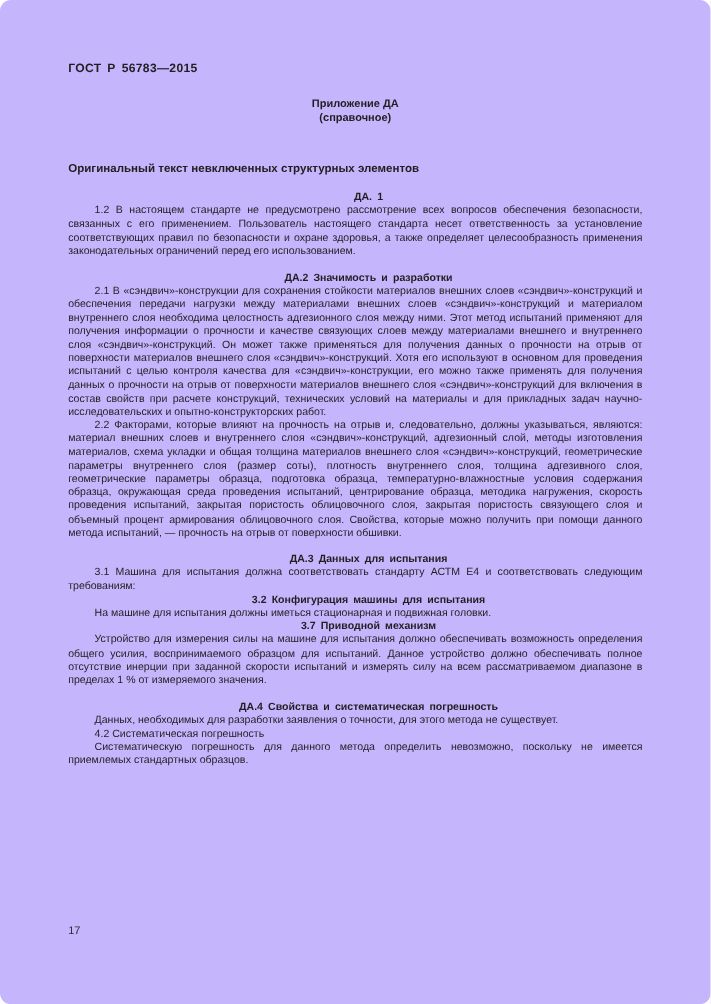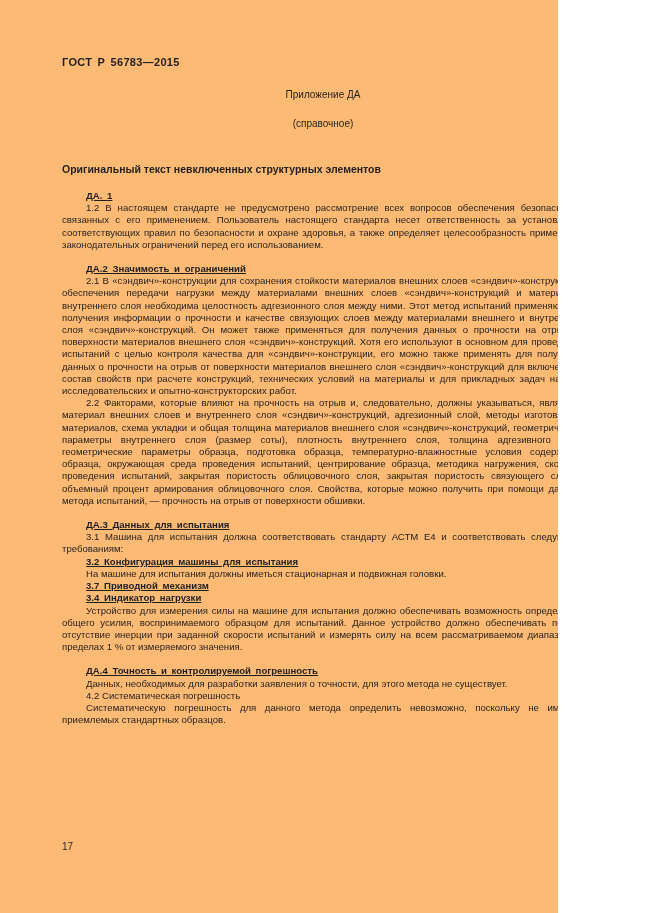--- a/index.html
+++ b/index.html
@@ -2,67 +2,67 @@
 <html><head>
 <meta charset="utf-8">
 <style>
   html, body {
     margin: 0;
     padding: 0;
     background: #ffffff;
   }
   .page {
     position: relative;
-    width: 558px;
+    width: 646px;
     height: 913px;
-    background: #fdba74;
+    background: #c4b5fd;
     font-family: "Liberation Sans", sans-serif;
     color: #1f1f1f;
     overflow: hidden;
+    border-radius: 10px;
   }
   .content {
     position: absolute;
     left: 62px;
     top: 56px;
     width: 522px;
   }
   .doc-header {
     font-size: 11px;
     font-weight: bold;
     letter-spacing: 0.3px;
     word-spacing: 2px;
     text-align: left;
     margin: 0 0 20px 0;
   }
   .appendix-label,
   .appendix-kind {
     text-align: center;
-    font-weight: normal;
+    font-weight: bold;
     font-size: 10px;
     line-height: 13px;
-    margin: 16px;
+    margin: 0;
   }
   .doc-title {
     font-weight: bold;
     font-size: 10.5px;
     line-height: 13px;
     margin: 33px 0 14px 0;
   }
   .blk {
     font-size: 9.6px;
     line-height: 12.2px;
     margin: 0;
     text-indent: 24px;
     text-align: justify;
   }
   .heading {
     font-weight: bold;
-    text-align: left;
+    text-align: center;
     word-spacing: 2px;
-    text-decoration: underline;
   }
   .gap {
     margin-top: 12px;
   }
   .page-number {
     position: absolute;
     left: 62px;
     top: 841px;
     font-size: 10px;
     color: #2a2a2a;
@@ -77,33 +77,32 @@
     <p class="doc-header">ГОСТ  Р 56783—2015</p>
 
     <p class="appendix-label">Приложение ДА</p>
     <p class="appendix-kind">(справочное)</p>
 
     <p class="doc-title">Оригинальный текст невключенных структурных элементов</p>
 
     <p class="blk heading">ДА. 1</p>
     <p class="blk paragraph">1.2 В настоящем стандарте не предусмотрено рассмотрение всех вопросов обеспечения безопасности, связанных с его применением. Пользователь настоящего стандарта несет ответственность за установление соответствующих правил по безопасности и охране здоровья, а также определяет целесообразность применения законодательных ограничений перед его использованием.</p>
 
-    <p class="blk heading gap">ДА.2 Значимость и ограничений</p>
+    <p class="blk heading gap">ДА.2 Значимость и разработки</p>
     <p class="blk paragraph">2.1 В «сэндвич»-конструкции для сохранения стойкости материалов внешних слоев «сэндвич»-конструкций и обеспечения передачи нагрузки между материалами внешних слоев «сэндвич»-конструкций и материалом внутреннего слоя необходима целостность адгезионного слоя между ними. Этот метод испытаний применяют для получения информации о прочности и качестве связующих слоев между материалами внешнего и внутреннего слоя «сэндвич»-конструкций. Он может также применяться для получения данных о прочности на отрыв от поверхности материалов внешнего слоя «сэндвич»-конструкций. Хотя его используют в основном для проведения испытаний с целью контроля качества для «сэндвич»-конструкции, его можно также применять для получения данных о прочности на отрыв от поверхности материалов внешнего слоя «сэндвич»-конструкций для включения в состав свойств при расчете конструкций, технических условий на материалы и для прикладных задач научно-исследовательских и опытно-конструкторских работ.</p>
     <p class="blk paragraph">2.2 Факторами, которые влияют на прочность на отрыв и, следовательно, должны указываться, являются: материал внешних слоев и внутреннего слоя «сэндвич»-конструкций, адгезионный слой, методы изготовления материалов, схема укладки и общая толщина материалов внешнего слоя «сэндвич»-конструкций, геометрические параметры внутреннего слоя (размер соты), плотность внутреннего слоя, толщина адгезивного слоя, геометрические параметры образца, подготовка образца, температурно-влажностные условия содержания образца, окружающая среда проведения испытаний, центрирование образца, методика нагружения, скорость проведения испытаний, закрытая пористость облицовочного слоя, закрытая пористость связующего слоя и объемный процент армирования облицовочного слоя. Свойства, которые можно получить при помощи данного метода испытаний, — прочность на отрыв от поверхности обшивки.</p>
 
     <p class="blk heading gap">ДА.3 Данных для испытания</p>
     <p class="blk paragraph">3.1 Машина для испытания должна соответствовать стандарту АСТМ Е4 и соответствовать следующим требованиям:</p>
     <p class="blk heading">3.2 Конфигурация машины для испытания</p>
     <p class="blk paragraph">На машине для испытания должны иметься стационарная и подвижная головки.</p>
     <p class="blk heading">3.7 Приводной механизм</p>
-    <p class="blk heading">3.4 Индикатор нагрузки</p>
     <p class="blk paragraph">Устройство для измерения силы на машине для испытания должно обеспечивать возможность определения общего усилия, воспринимаемого образцом для испытаний. Данное устройство должно обеспечивать полное отсутствие инерции при заданной скорости испытаний и измерять силу на всем рассматриваемом диапазоне в пределах 1 % от измеряемого значения.</p>
 
-    <p class="blk heading gap">ДА.4 Точность и контролируемой погрешность</p>
+    <p class="blk heading gap">ДА.4 Свойства и систематическая погрешность</p>
     <p class="blk paragraph">Данных, необходимых для разработки заявления о точности, для этого метода не существует.</p>
     <p class="blk paragraph">4.2 Систематическая погрешность</p>
     <p class="blk paragraph">Систематическую погрешность для данного метода определить невозможно, поскольку не имеется приемлемых стандартных образцов.</p>
 
   </div>
 
   <div class="page-number">17</div>
 </div>
 
 </body></html>

